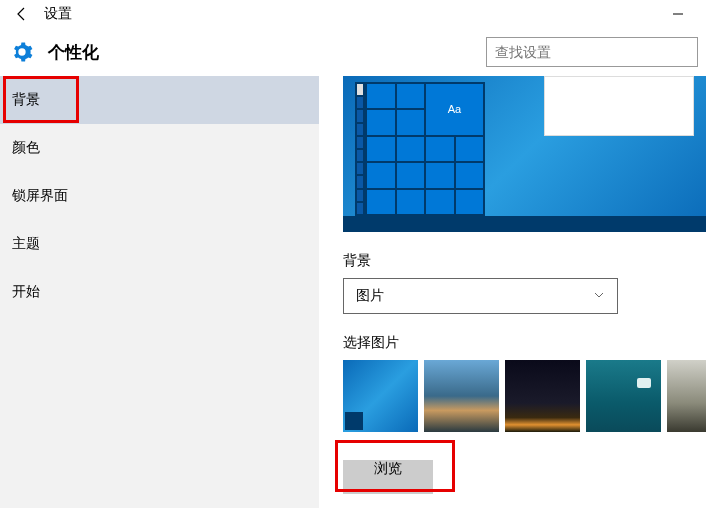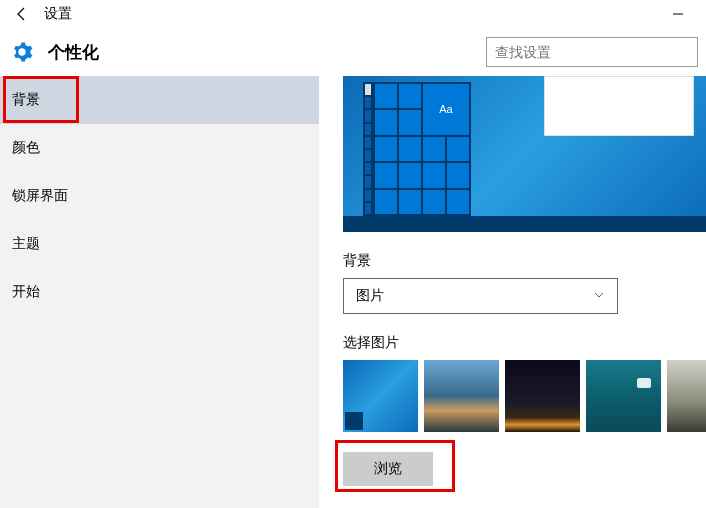--- a/index.html
+++ b/index.html
@@ -132,22 +132,22 @@
     border: 1px solid #ddd;
   }
   .preview-taskbar {
     position: absolute;
     left: 0; bottom: 0;
     width: 100%; height: 16px;
     background: #003a6b;
   }
   .preview-start {
     position: absolute;
-    left: 20px; bottom: 16px;
-    width: 108px; height: 134px;
+    left: 12px; bottom: 16px;
+    width: 130px; height: 134px;
     display: flex;
     text-align: center;
   }
   .preview-start-left {
     width: 10px;
     height: 100%;
     display: flex;
     flex-direction: column;
     gap: 2px;
     padding: 2px;
@@ -218,24 +218,24 @@
   .th4 { background: linear-gradient(to bottom,#1a7a8a 0%,#0a5a6a 60%,#0a4a5a 100%); position:relative; }
   .th4::after { content:""; position:absolute; right:10px; top:18px; width:14px; height:10px; background:#e0f0f0; border-radius:2px; }
   .th5 { background: linear-gradient(to bottom,#d0d0c8 0%,#8a8a7a 60%,#3a3a30 100%); }
 
   .browse-btn {
     width: 90px;
     height: 34px;
     background: #ccc;
     border: none;
     display: flex;
-    align-items: center;
+    align-items: flex-start;
     justify-content: center;
     font-size: 14px;
-    margin-top: 20px;
+    margin-top: 28px;
     cursor: pointer;
     font-family: inherit;
   }
   .hl-browse {
     left: 335px;
     top: 440px;
     width: 120px;
     height: 52px;
   }
 </style>

